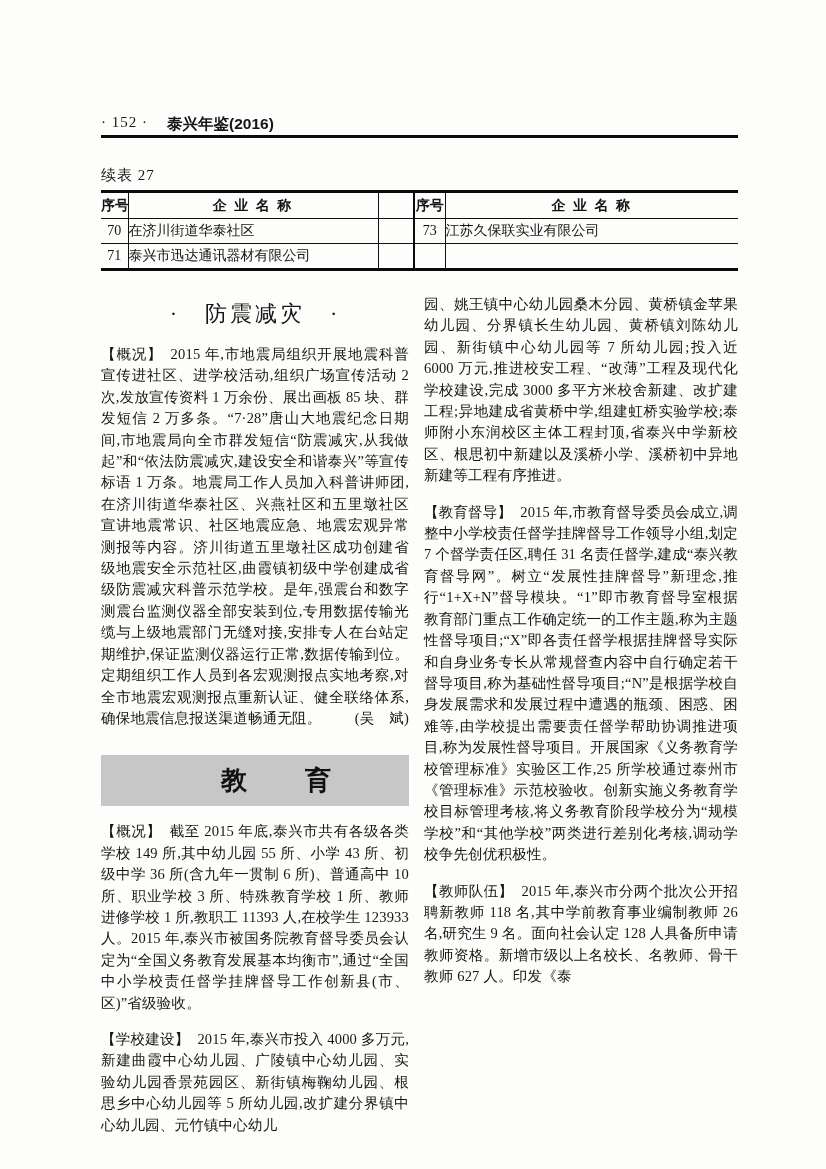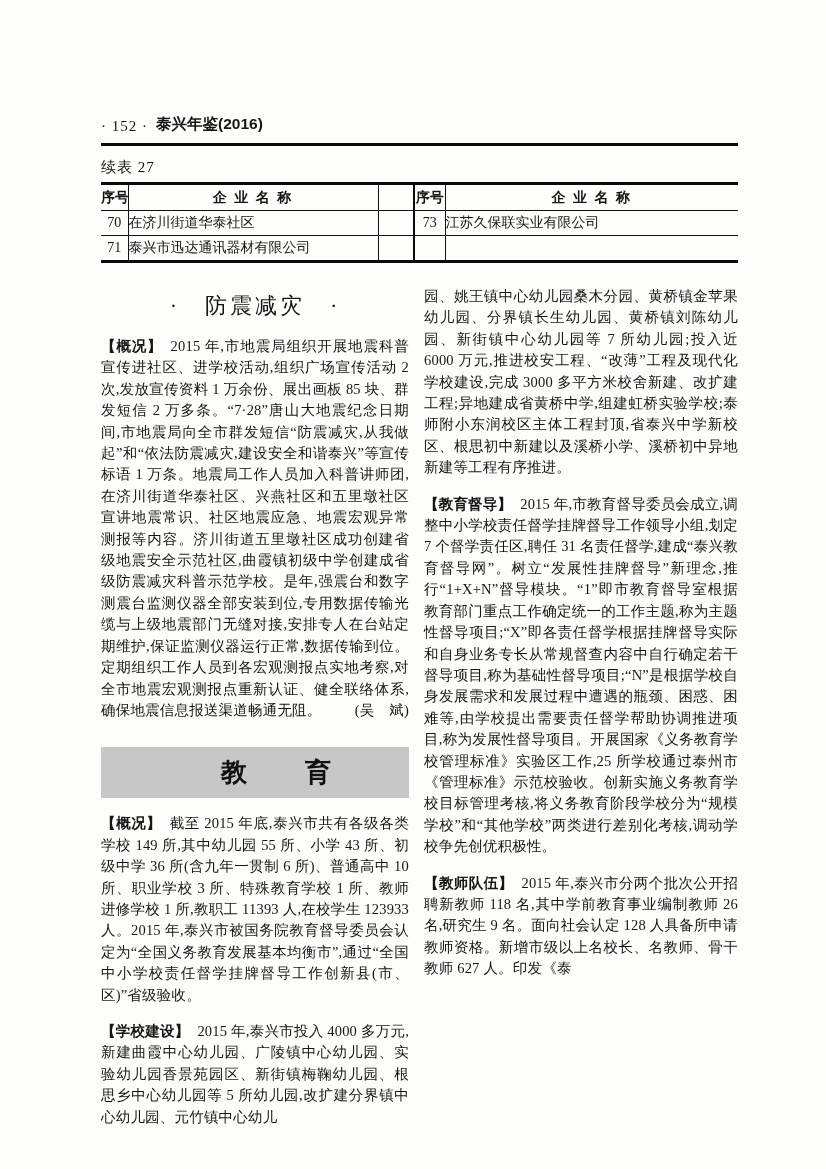--- a/index.html
+++ b/index.html
@@ -8,32 +8,32 @@
     width:826px;height:1169px;
     background:#fdfdfb;
     color:#151515;
     font-family:"Liberation Serif","DejaVu Serif",serif;
     overflow:hidden;
   }
   .content{position:absolute;left:101px;top:114px;width:637px;}
 
   
   .running-head{
-    display:flex;align-items:flex-end;
+    display:flex;align-items:flex-start;
     border-bottom:3px solid #0a0a0a;
-    padding-bottom:8px;
+    padding-bottom:0;
   }
   .pageno{font-size:15px;letter-spacing:1px;}
   .book-title{
     font-family:"Liberation Sans","DejaVu Sans",sans-serif;
-    font-weight:700;font-size:15.5px;margin-left:8px;
+    font-weight:700;font-size:15.5px;margin-left:19px;
   }
 
   
-  .table-caption{margin-top:12px;font-size:15px;letter-spacing:1px;}
+  .table-caption{margin-top:28px;font-size:15px;letter-spacing:1px;}
   table.enterprise-table{
     margin-top:5px;
     width:637px;table-layout:fixed;
     border-collapse:collapse;
     border-top:3px solid #0a0a0a;
     border-bottom:3px solid #0a0a0a;
     font-size:14px;
   }
   .enterprise-table th,.enterprise-table td{
     border-bottom:1.5px solid #111;
@@ -62,21 +62,21 @@
   .sect-title.small{font-size:19px;margin-top:25px;}
   .entry{
     margin:15px 0 0 0;
     font-size:14.5px;
     line-height:21.4px;
     letter-spacing:0.2px;
   }
   .entry.first{margin-top:2px;}
   .entry-label{
     font-family:"Liberation Sans","DejaVu Sans",sans-serif;
-    font-weight:700;
+    font-weight:400;
     margin-right:0.55em;
   }
   .sig{float:right;}
   .chapter-banner{
     margin-top:26px;
     height:51px;
     background:#c7c7c7;
     display:flex;align-items:center;justify-content:center;padding-left:44px;
   }
   .chapter-banner span{

